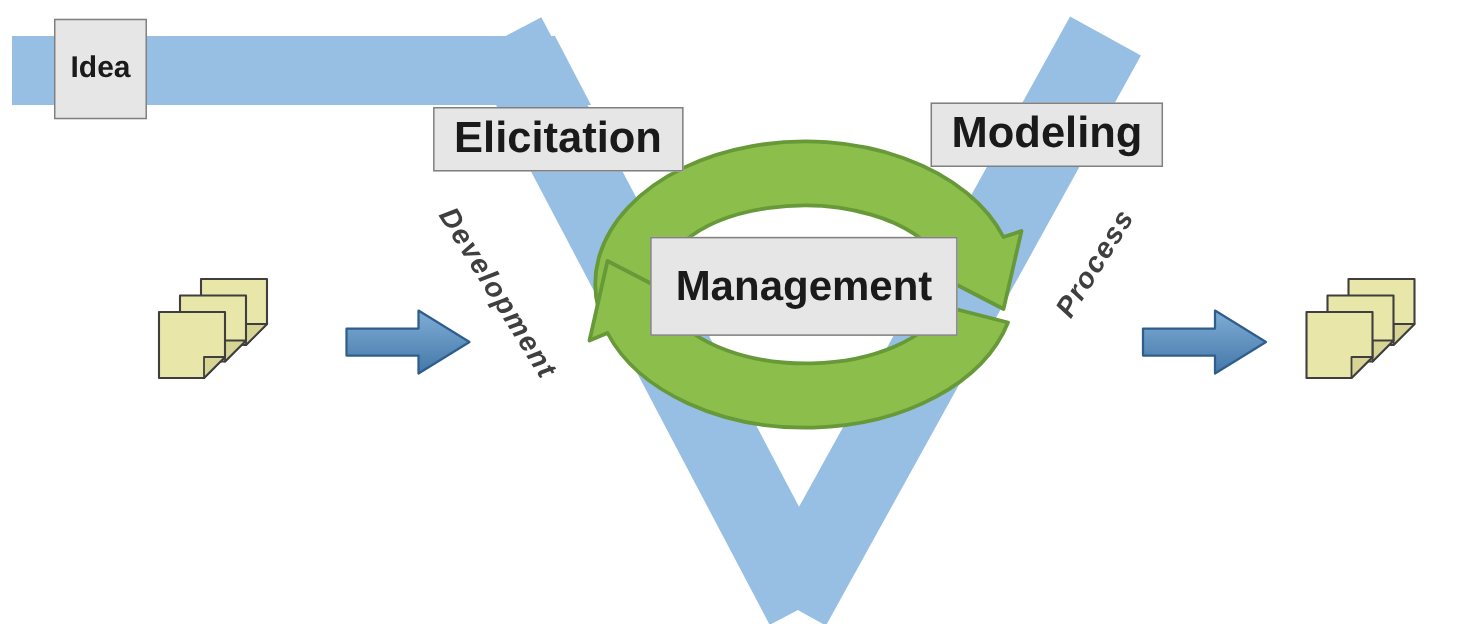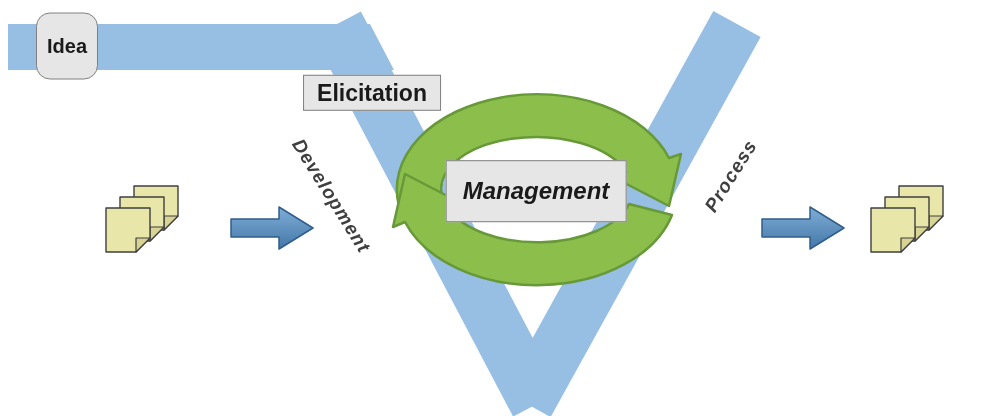--- a/index.html
+++ b/index.html
@@ -11,29 +11,29 @@
     font-family:"Liberation Sans", sans-serif;
   }
   .stage svg{position:absolute;left:0;top:0;z-index:0;}
   .label-box{
     position:absolute;
     transform:translate(-50%,-50%);
     background:#E7E6E6;
     border:1px solid #808080;
     color:#1a1a1a;
     font-weight:bold;
-    font-size:23px;
+    font-size:29px;
     line-height:1.15;
     padding:4px 13px;
     white-space:nowrap;
     z-index:2;
     text-align:center;
   }
-  .label-box.small{font-size:20px;padding:21px 10px;border-radius:14px;}
-  .label-box.big{font-size:24px;padding:16px 16px;font-style:italic;}
+  .label-box.small{font-size:20px;padding:21px 10px;}
+  .label-box.big{font-size:28px;padding:16px 16px;}
   .rot-label{
     position:absolute;
     transform:translate(-50%,-50%) rotate(var(--r));
     font-style:italic;
     font-weight:bold;
     font-size:19px;
     letter-spacing:1px;
     color:#3F3F3F;
     white-space:nowrap;
     z-index:1;
@@ -79,15 +79,16 @@
       <path d="M399,206 A140,95 0 0 1 669,158 L681,154 L669,206 L613,177 L626,172 A95,52 0 0 0 443,199 Z" fill="#8BBE4B" stroke="#679939"></path>
       <path d="M672,215 A140,95 0 0 1 405,222 L393,227 L405,174 L461,203 L448,208 A95,52 0 0 0 629,204 Z" fill="#8BBE4B" stroke="#679939"></path>
     </g>
   </svg>
 
   <div class="rot-label" style="left:331px;top:196px;--r:58deg;">Development</div>
   <div class="rot-label" style="left:731px;top:176px;--r:-58deg;">Process</div>
 
   <div class="label-box small" style="left:67px;top:46px;">Idea</div>
   <div class="label-box" style="left:372px;top:93px;">Elicitation</div>
+  <div class="label-box" style="left:698px;top:90px;">Modeling</div>
   <div class="label-box big" style="left:536px;top:191px;">Management</div>
 
 </div>
 
 </body></html>

